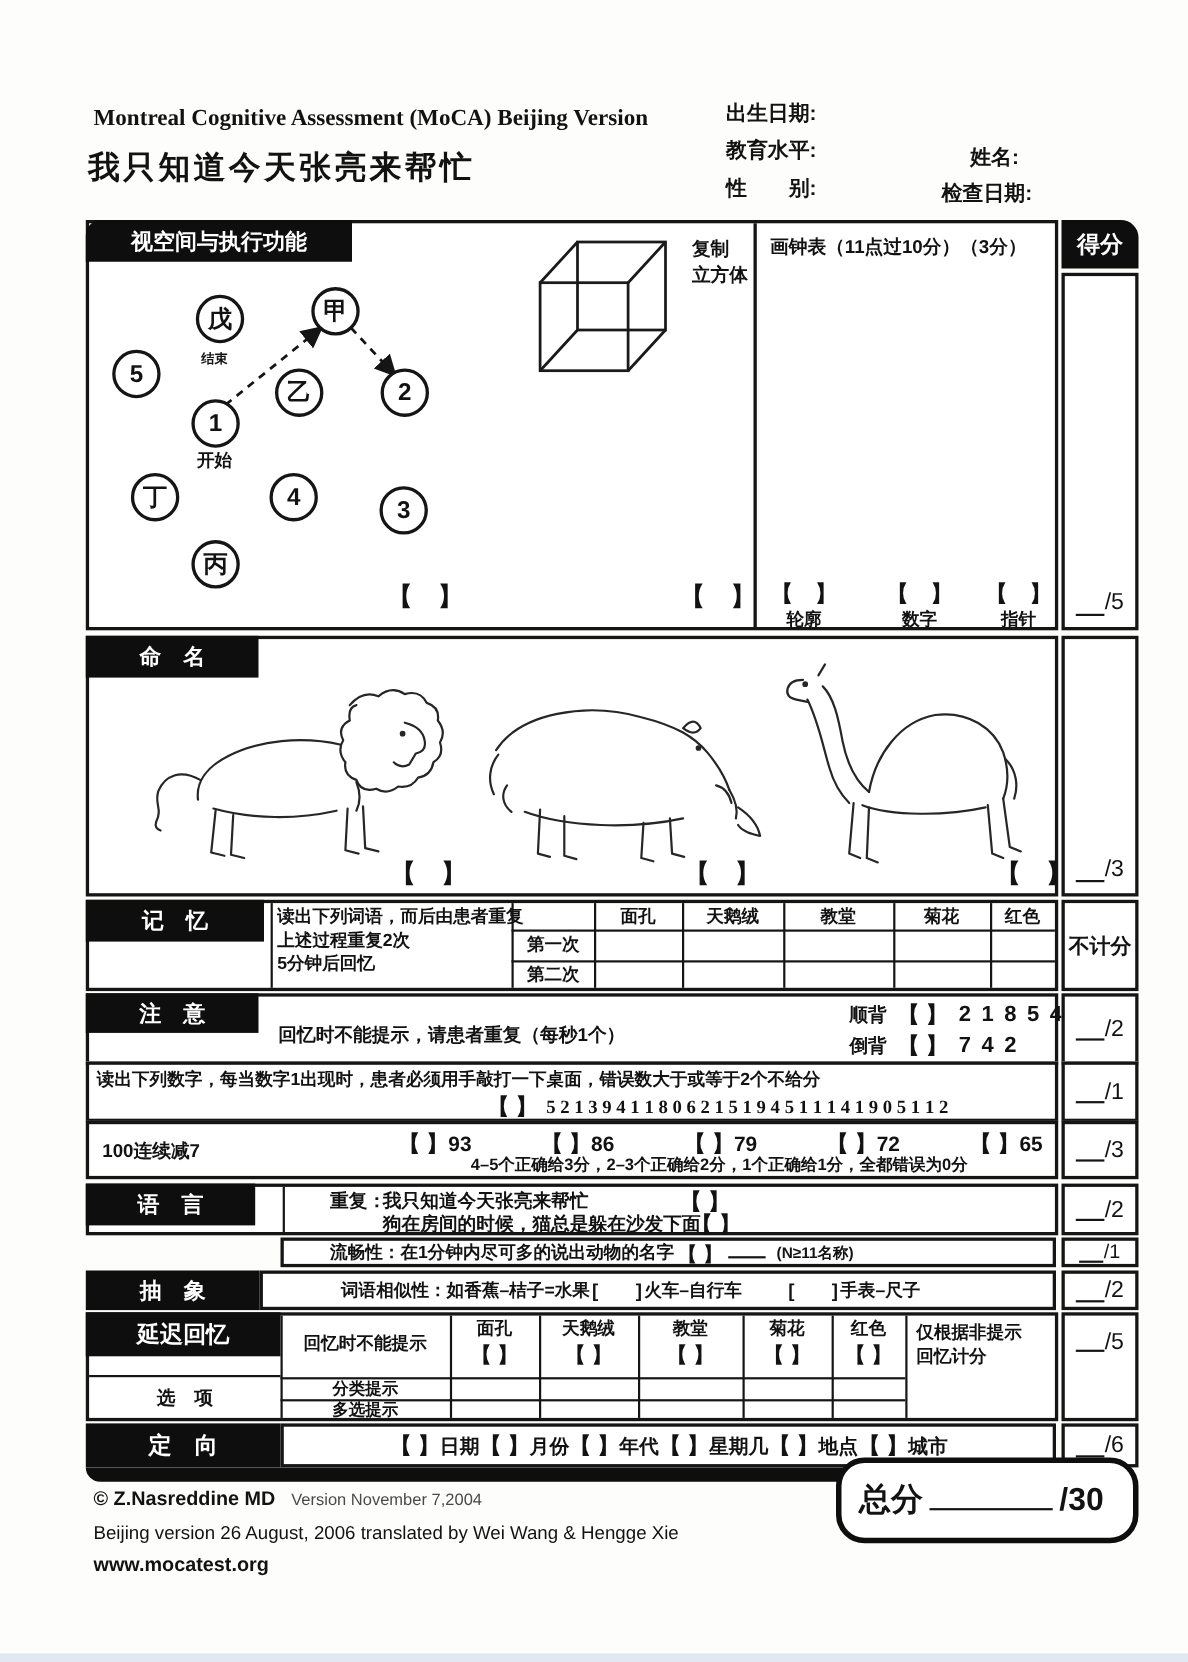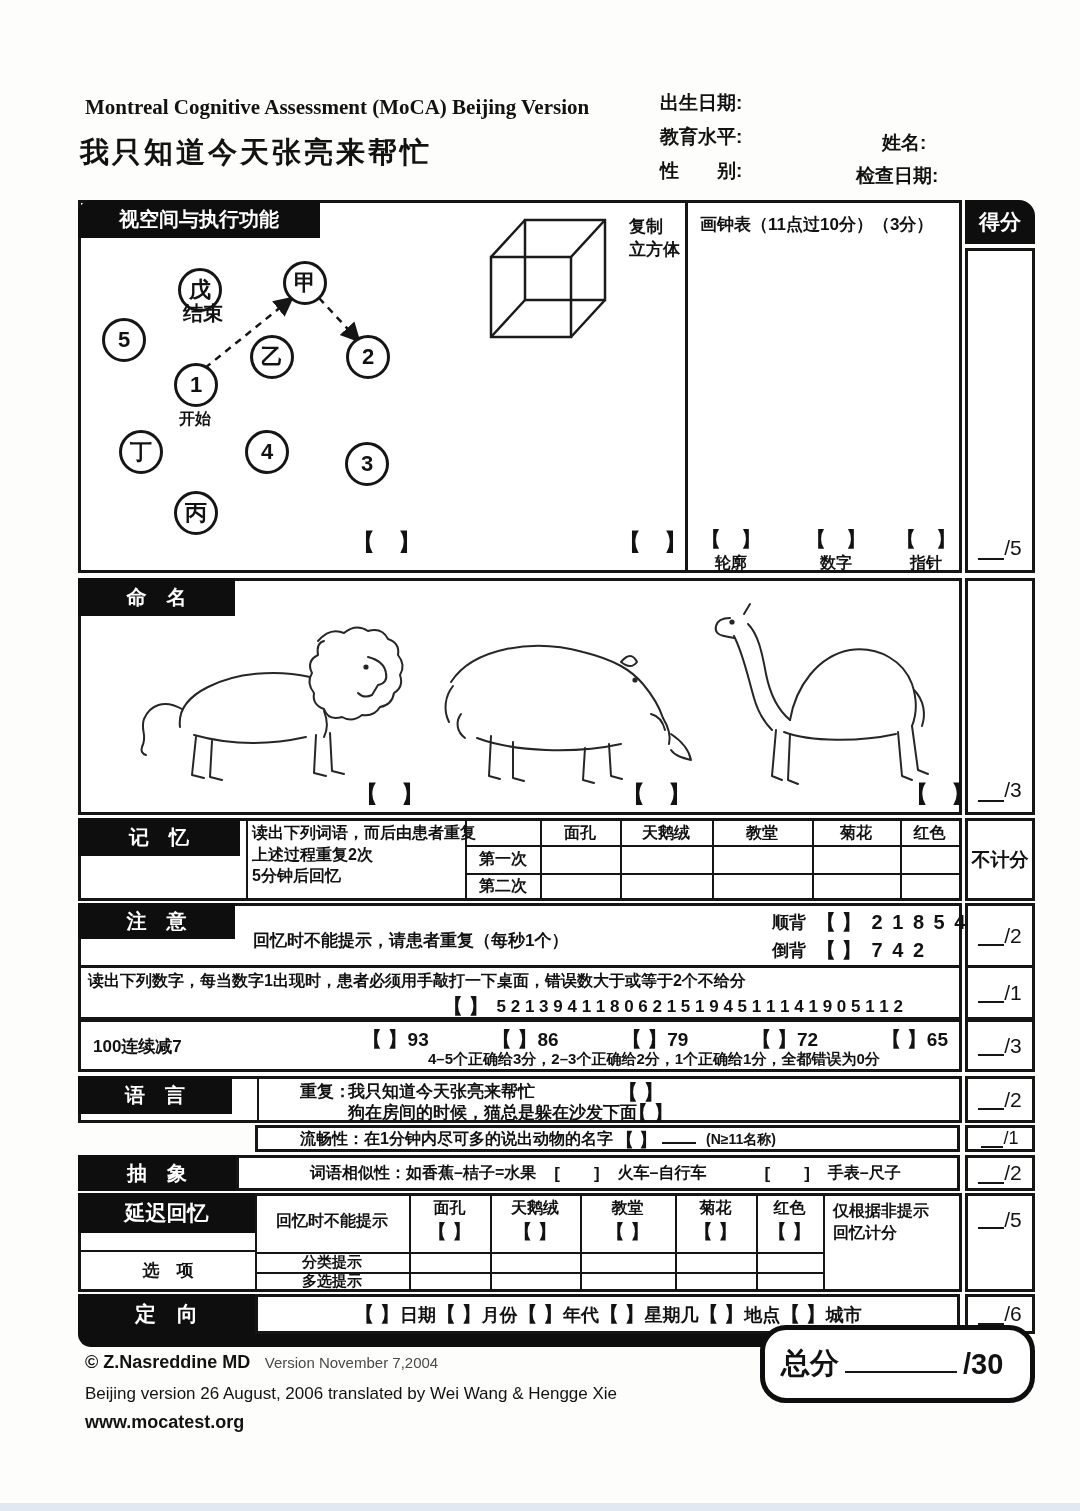--- a/index.html
+++ b/index.html
@@ -75,21 +75,21 @@
   <div class="node" style="left:283px; top:261px;">甲</div>
   <div class="node" style="left:102px; top:318px;">5</div>
   <div class="node" style="left:250px; top:335px;">乙</div>
   <div class="node" style="left:346px; top:335px;">2</div>
   <div class="node" style="left:174px; top:363px;">1</div>
   <div class="node" style="left:119px; top:430px;">丁</div>
   <div class="node" style="left:245px; top:430px;">4</div>
   <div class="node" style="left:345px; top:442px;">3</div>
   <div class="node" style="left:174px; top:491px;">丙</div>
 
-  <div class="t b" style="left:183px; top:300px; font-size:20px;">结束</div>
+  <div class="t b" style="left:183px; top:318px; font-size:12px;">结束</div>
   <div class="t b" style="left:179px; top:409px; font-size:16px;">开始</div>
 
   <div class="t bracket" style="left:352px; top:527px; font-size:23px;">【　】</div>
 
   <svg style="left:483px; top:212px;" width="130" height="135" viewBox="0 0 130 135">
     <g stroke="#1a1a1a" stroke-width="2.5" fill="none">
       <rect x="8" y="45" width="80" height="80"></rect>
       <rect x="42" y="8" width="80" height="80"></rect>
       <line x1="8" y1="45" x2="42" y2="8"></line>
       <line x1="88" y1="45" x2="122" y2="8"></line>
@@ -225,21 +225,21 @@
   </div>
   <div class="score-cell cell-center" style="left:965px; top:903px; width:70px; height:65px;">
     <span class="blank" style="width:26px;"></span>
       <span>/2</span>
   </div>
 
   <div class="box" style="left:78px; top:965px; width:884px; height:55px;"></div>
   <div class="t b" style="left:88px; top:971px; font-size:16px;">读出下列数字，每当数字1出现时，患者必须用手敲打一下桌面，错误数大于或等于2个不给分</div>
   <div class="flexrow" style="left:443px; top:993px; gap:8px;">
     <span class="bracket" style="font-size:20px;">【 】</span>
-    <span class="b" style="font-size:17px;">5 2 1 3 9 4 1 1 8 0 6 2 1 5 1 9 4 5 1 1 1 4 1 9 0 5 1 1 2</span>
+    <span class="b" style="font-size:17px;font-family:Liberation Serif, serif;">5 2 1 3 9 4 1 1 8 0 6 2 1 5 1 9 4 5 1 1 1 4 1 9 0 5 1 1 2</span>
   </div>
   <div class="score-cell cell-center" style="left:965px; top:965px; width:70px; height:55px;">
     <span class="blank" style="width:26px;"></span>
       <span>/1</span>
   </div>
 
   <div class="box" style="left:78px; top:1019px; width:884px; height:53px;"></div>
   <div class="t b" style="left:93px; top:1035px; font-size:17px;">100连续减7</div>
   <div class="flexrow" style="left:362px; top:1026px; width:586px; justify-content:space-between;">
     <span><span class="bracket" style="font-size:20px;">【 】</span><span class="b" style="font-size:19px;">93</span></span>
@@ -276,21 +276,21 @@
   <div class="t b" style="left:706px; top:1131px; font-size:14px;">(N≥11名称)</div>
   <div class="score-cell cell-center" style="left:965px; top:1125px; width:70px; height:27px; font-size:18px;">
     <span class="blank" style="width:22px;"></span>
       <span>/1</span>
   </div>
 
   <div class="box" style="left:236px; top:1155px; width:724px; height:36px;"></div>
   <div class="hdr" style="left:78px; top:1155px; width:158px; height:36px;">
     <span>抽　象</span>
   </div>
-  <div class="flexrow" style="left:310px; top:1162px; gap:18px;">
+  <div class="flexrow" style="left:310px; top:1162px; gap:2px;">
     <span class="b" style="font-size:16px;">词语相似性：如香蕉–桔子=水果</span>
     <span class="bracket" style="font-size:17px;">[　　]</span>
     <span class="b" style="font-size:16px;">火车–自行车</span>
     <span class="bracket" style="font-size:17px; margin-left:40px;">[　　]</span>
     <span class="b" style="font-size:16px;">手表–尺子</span>
   </div>
   <div class="score-cell cell-center" style="left:965px; top:1155px; width:70px; height:36px;">
     <span class="blank" style="width:26px;"></span>
       <span>/2</span>
   </div>

